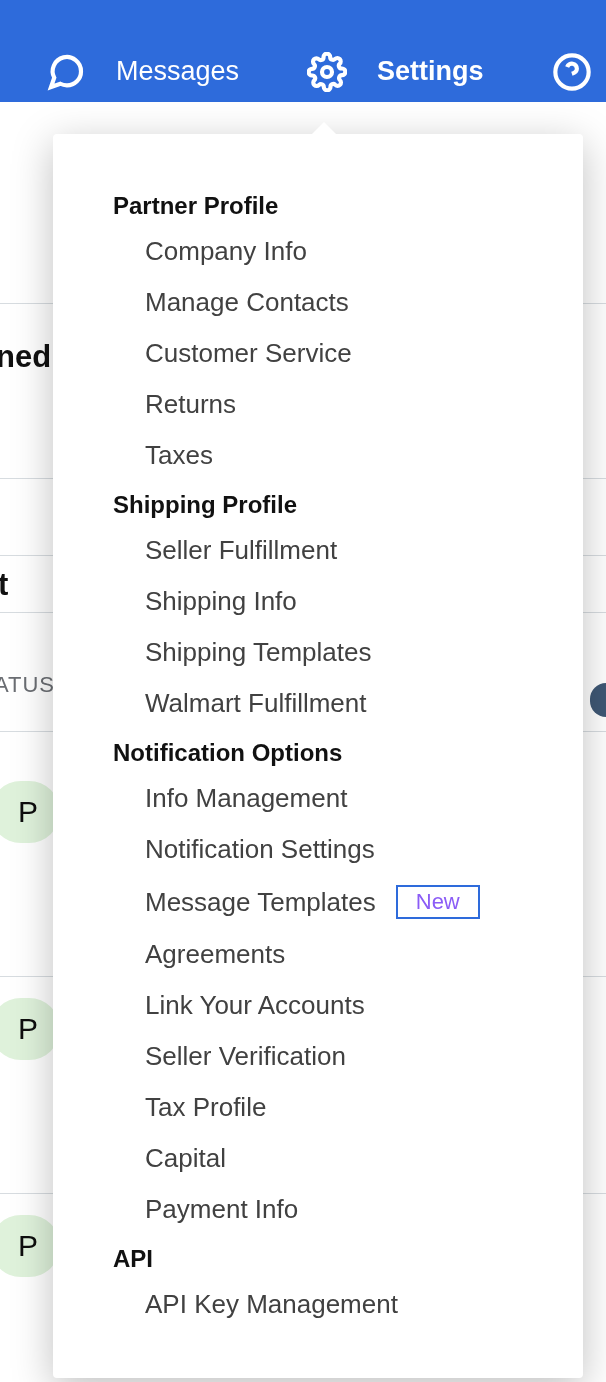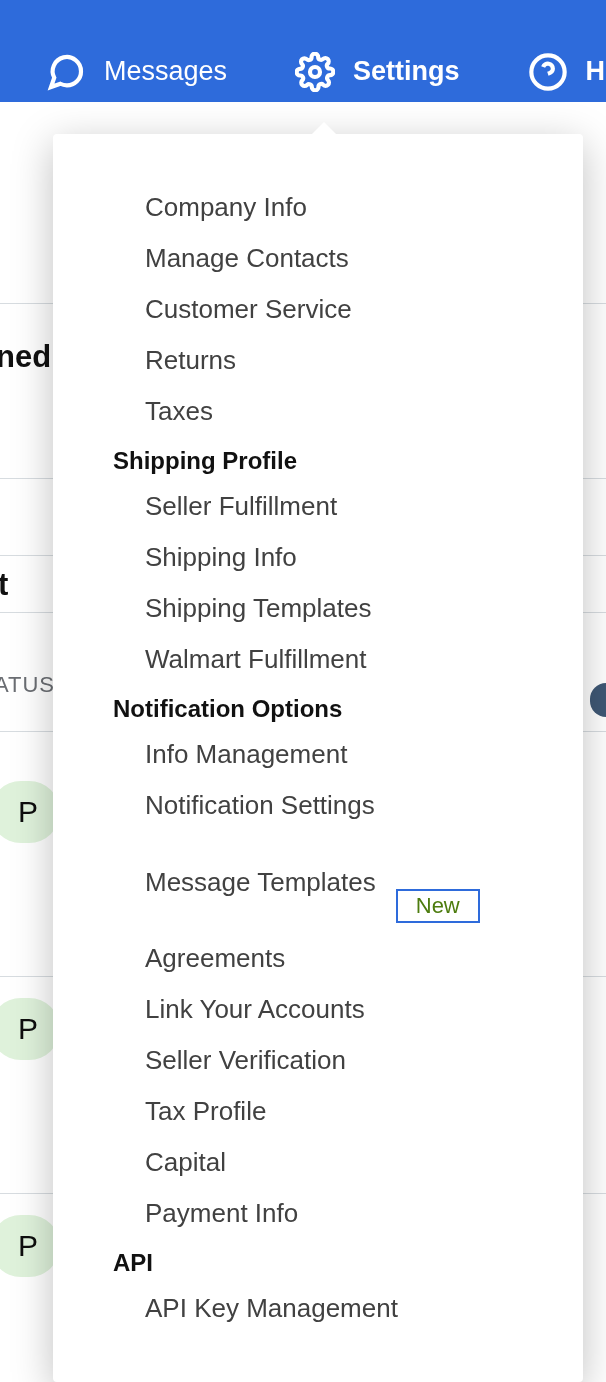--- a/index.html
+++ b/index.html
@@ -9,21 +9,21 @@
     height: 102px;
     display: flex;
     align-items: center;
     padding-left: 28px;
     gap: 0;
     color: #fff;
   }
   .nav-item {
     display: flex;
     align-items: center;
-    gap: 18px;
+    gap: 30px;
     font-size: 27px;
     font-weight: 400;
     height: 100%;
     padding: 0 18px;
     cursor: pointer;
     position: relative;
     margin-top: 41px;
   }
   .nav-item + .nav-item { margin-left: 32px; font-weight: bold; }
   .nav-item svg { width: 40px; height: 40px; stroke: #fff; fill: none; stroke-width: 2.5; }
@@ -78,25 +78,24 @@
     align-items:center;
     gap:20px;
     font-size: 26px;
     font-weight: 400;
     color: #414141;
     padding: 10px 0 10px 92px;
     cursor: pointer;
   }
   .badge-new {
     border:2px solid #2e6bdb;
-    color:#4d7c0f;
+    color:#8b5cf6;
     font-size:22px;
     padding:2px 18px;
     font-weight:400;
-    margin-top:48px;
   }
   .blue-dot {
     position:absolute;
     right:0;
     top:581px;
     width:16px;
     height:34px;
     background:#3f5875;
     border-top-left-radius:17px;
     border-bottom-left-radius:17px;
@@ -149,20 +148,21 @@
   <div class="bg-line" style="top:1091px;"></div>
   <div class="pill" style="top:1113px;left:-10px;width:70px;">
       <span>P</span>
     </div>
 
   <div class="blue-dot"></div>
 </div>
 
 <div class="dropdown">
 
+  <div class="section-header">Partner Profile</div>
   <div class="menu-item">
       <span>Company Info</span>
     </div>
   <div class="menu-item">
       <span>Manage Contacts</span>
     </div>
   <div class="menu-item">
       <span>Customer Service</span>
     </div>
   <div class="menu-item">

